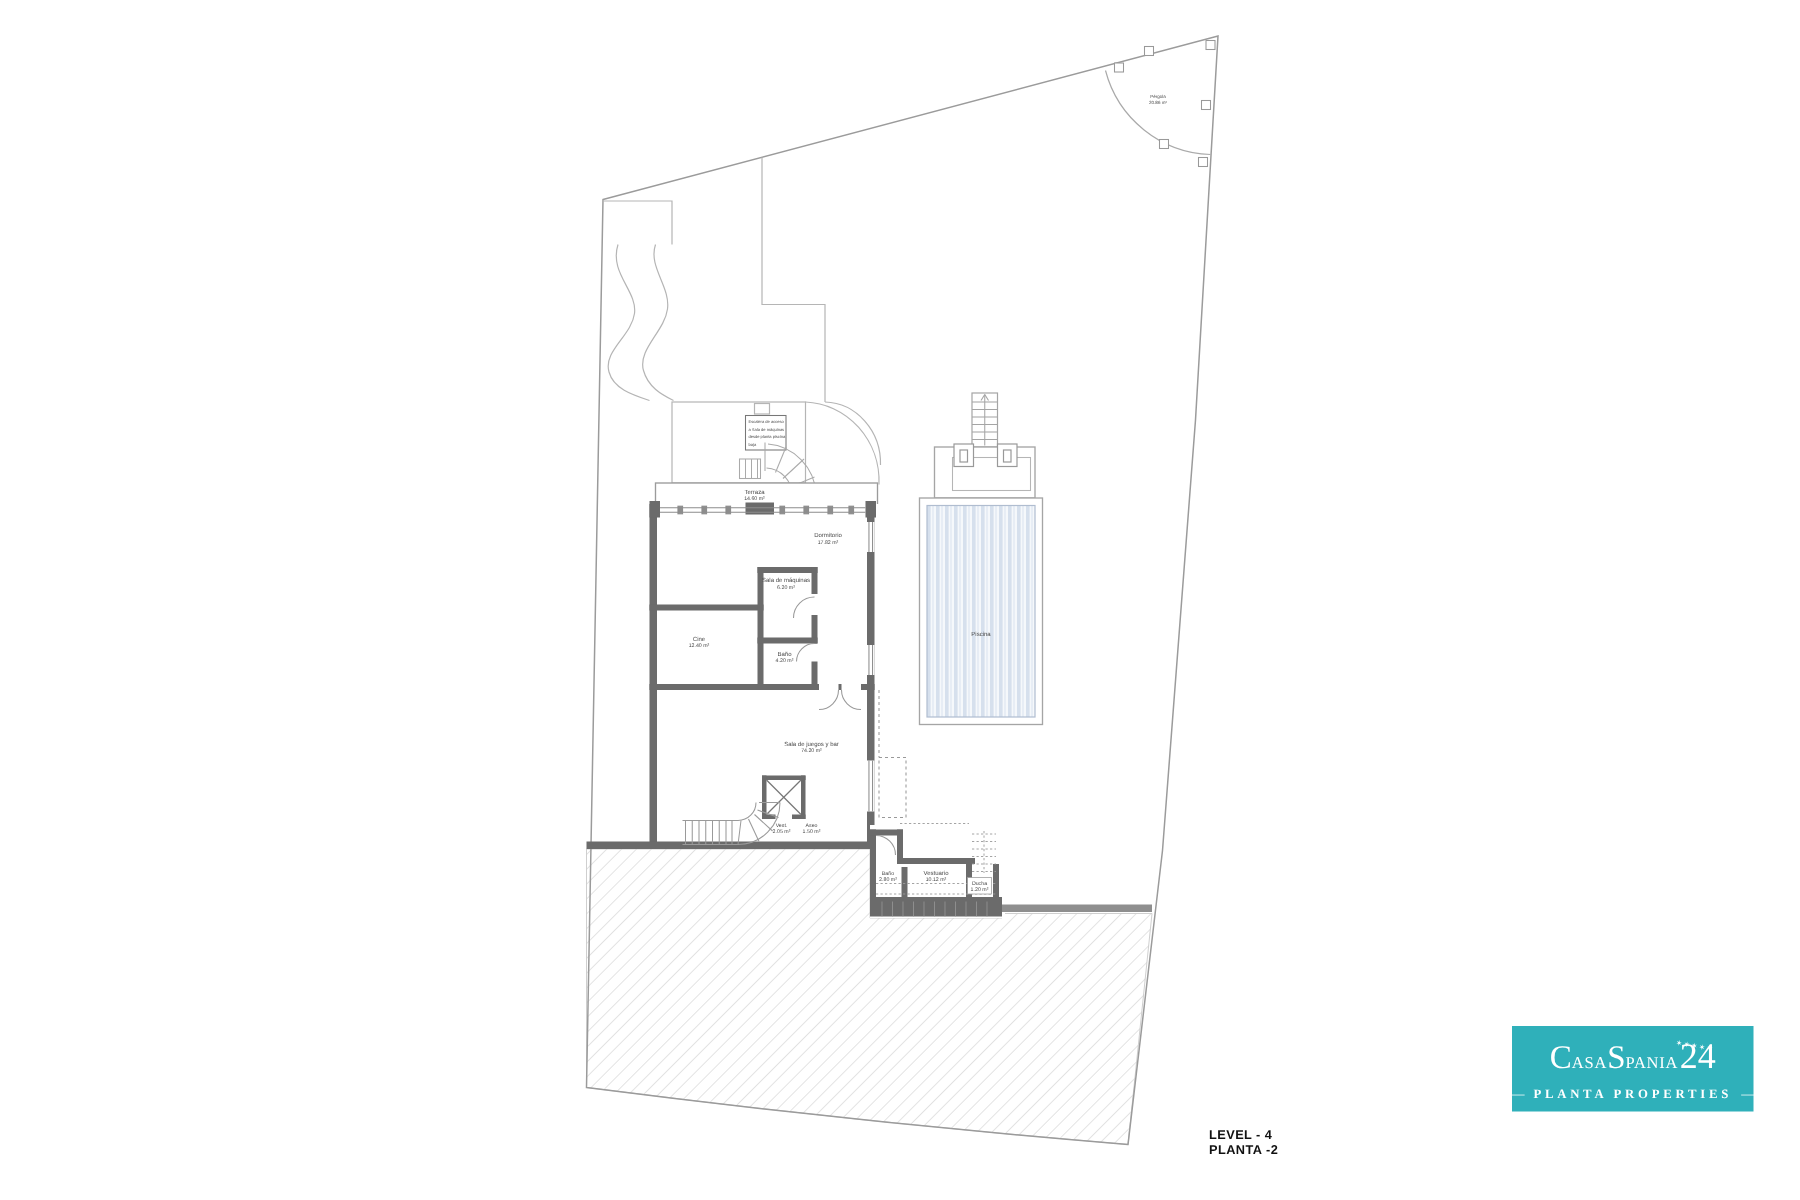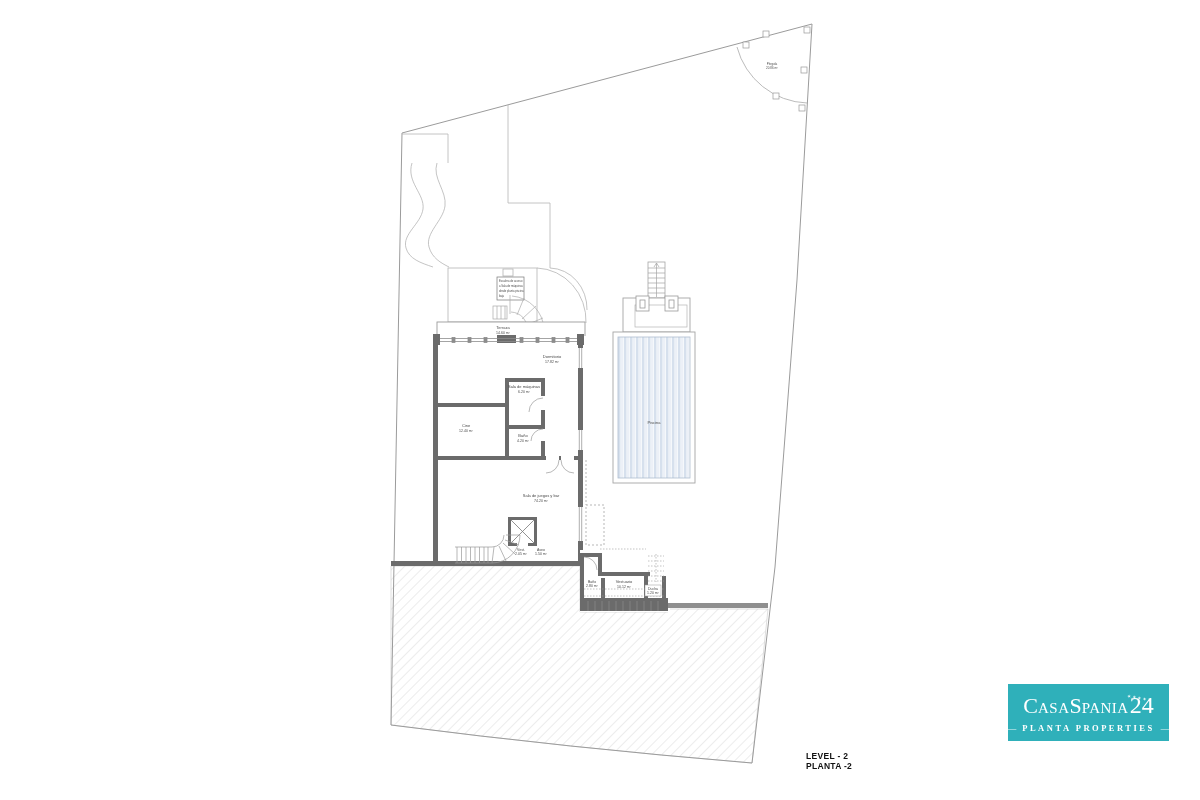--- a/index.html
+++ b/index.html
@@ -14,21 +14,21 @@
 
   
   #level-caption{position:absolute;left:806px;top:751px;color:#111;
     font-size:8.5px;font-weight:700;line-height:10px;letter-spacing:.3px;white-space:pre;}
 
   
   #logo{position:absolute;left:1008px;top:684px;width:161px;height:57px;background:#2fb0ba;
         display:flex;flex-direction:column;align-items:center;justify-content:center;color:#fff;}
   #logo .line1{font-family:"Liberation Serif",serif;line-height:26px;white-space:nowrap;display:flex;align-items:baseline;}
   #logo .lg{font-size:22px;}
-  #logo .sm{font-size:15px;text-transform:uppercase;letter-spacing:.5px;}
+  #logo .sm{font-size:11px;text-transform:uppercase;letter-spacing:.5px;}
   #logo .numwrap{position:relative;margin-left:1px;}
   #logo .num{font-size:24px;font-family:Liberation Serif, serif;}
   #logo .stars{position:absolute;top:-7px;left:-3px;font-size:5px;letter-spacing:1px;
                font-family:"DejaVu Sans",sans-serif;transform:rotate(10deg);}
   #logo .line2{display:flex;align-items:center;gap:6px;margin-top:2px;
                font-family:"Liberation Serif",serif;font-size:8.5px;letter-spacing:2.5px;font-weight:700;white-space:nowrap;}
   #logo .dash{letter-spacing:0;font-weight:400;}
 </style>
 </head>
 <body>
@@ -285,21 +285,21 @@
     <text class="room-area" x="541" y="555">1.50 m²</text>
     <text class="room-area" x="592" y="583">Baño</text>
     <text class="room-area" x="592" y="587">2.80 m²</text>
     <text class="room-name" x="624" y="583">Vestuario</text>
     <text class="room-area" x="624" y="587.5">10.12 m²</text>
     <text class="room-area" x="653" y="590">Ducha</text>
     <text class="room-area" x="653" y="594">1.20 m²</text>
   </g>
 </svg>
 
-<div id="level-caption"><span>LEVEL - 2</span>
+<div id="level-caption"><span>LEVEL - 4</span>
 <span>PLANTA -2</span></div>
 
 <div id="logo">
   <div class="line1">
     <span class="lg">C</span>
         <span class="sm">asa</span>
         <span class="lg">S</span>
         <span class="sm">pania</span>
         <span class="numwrap"><span class="stars">✶✶✶✶✶</span><span class="num">24</span></span>
   </div>

